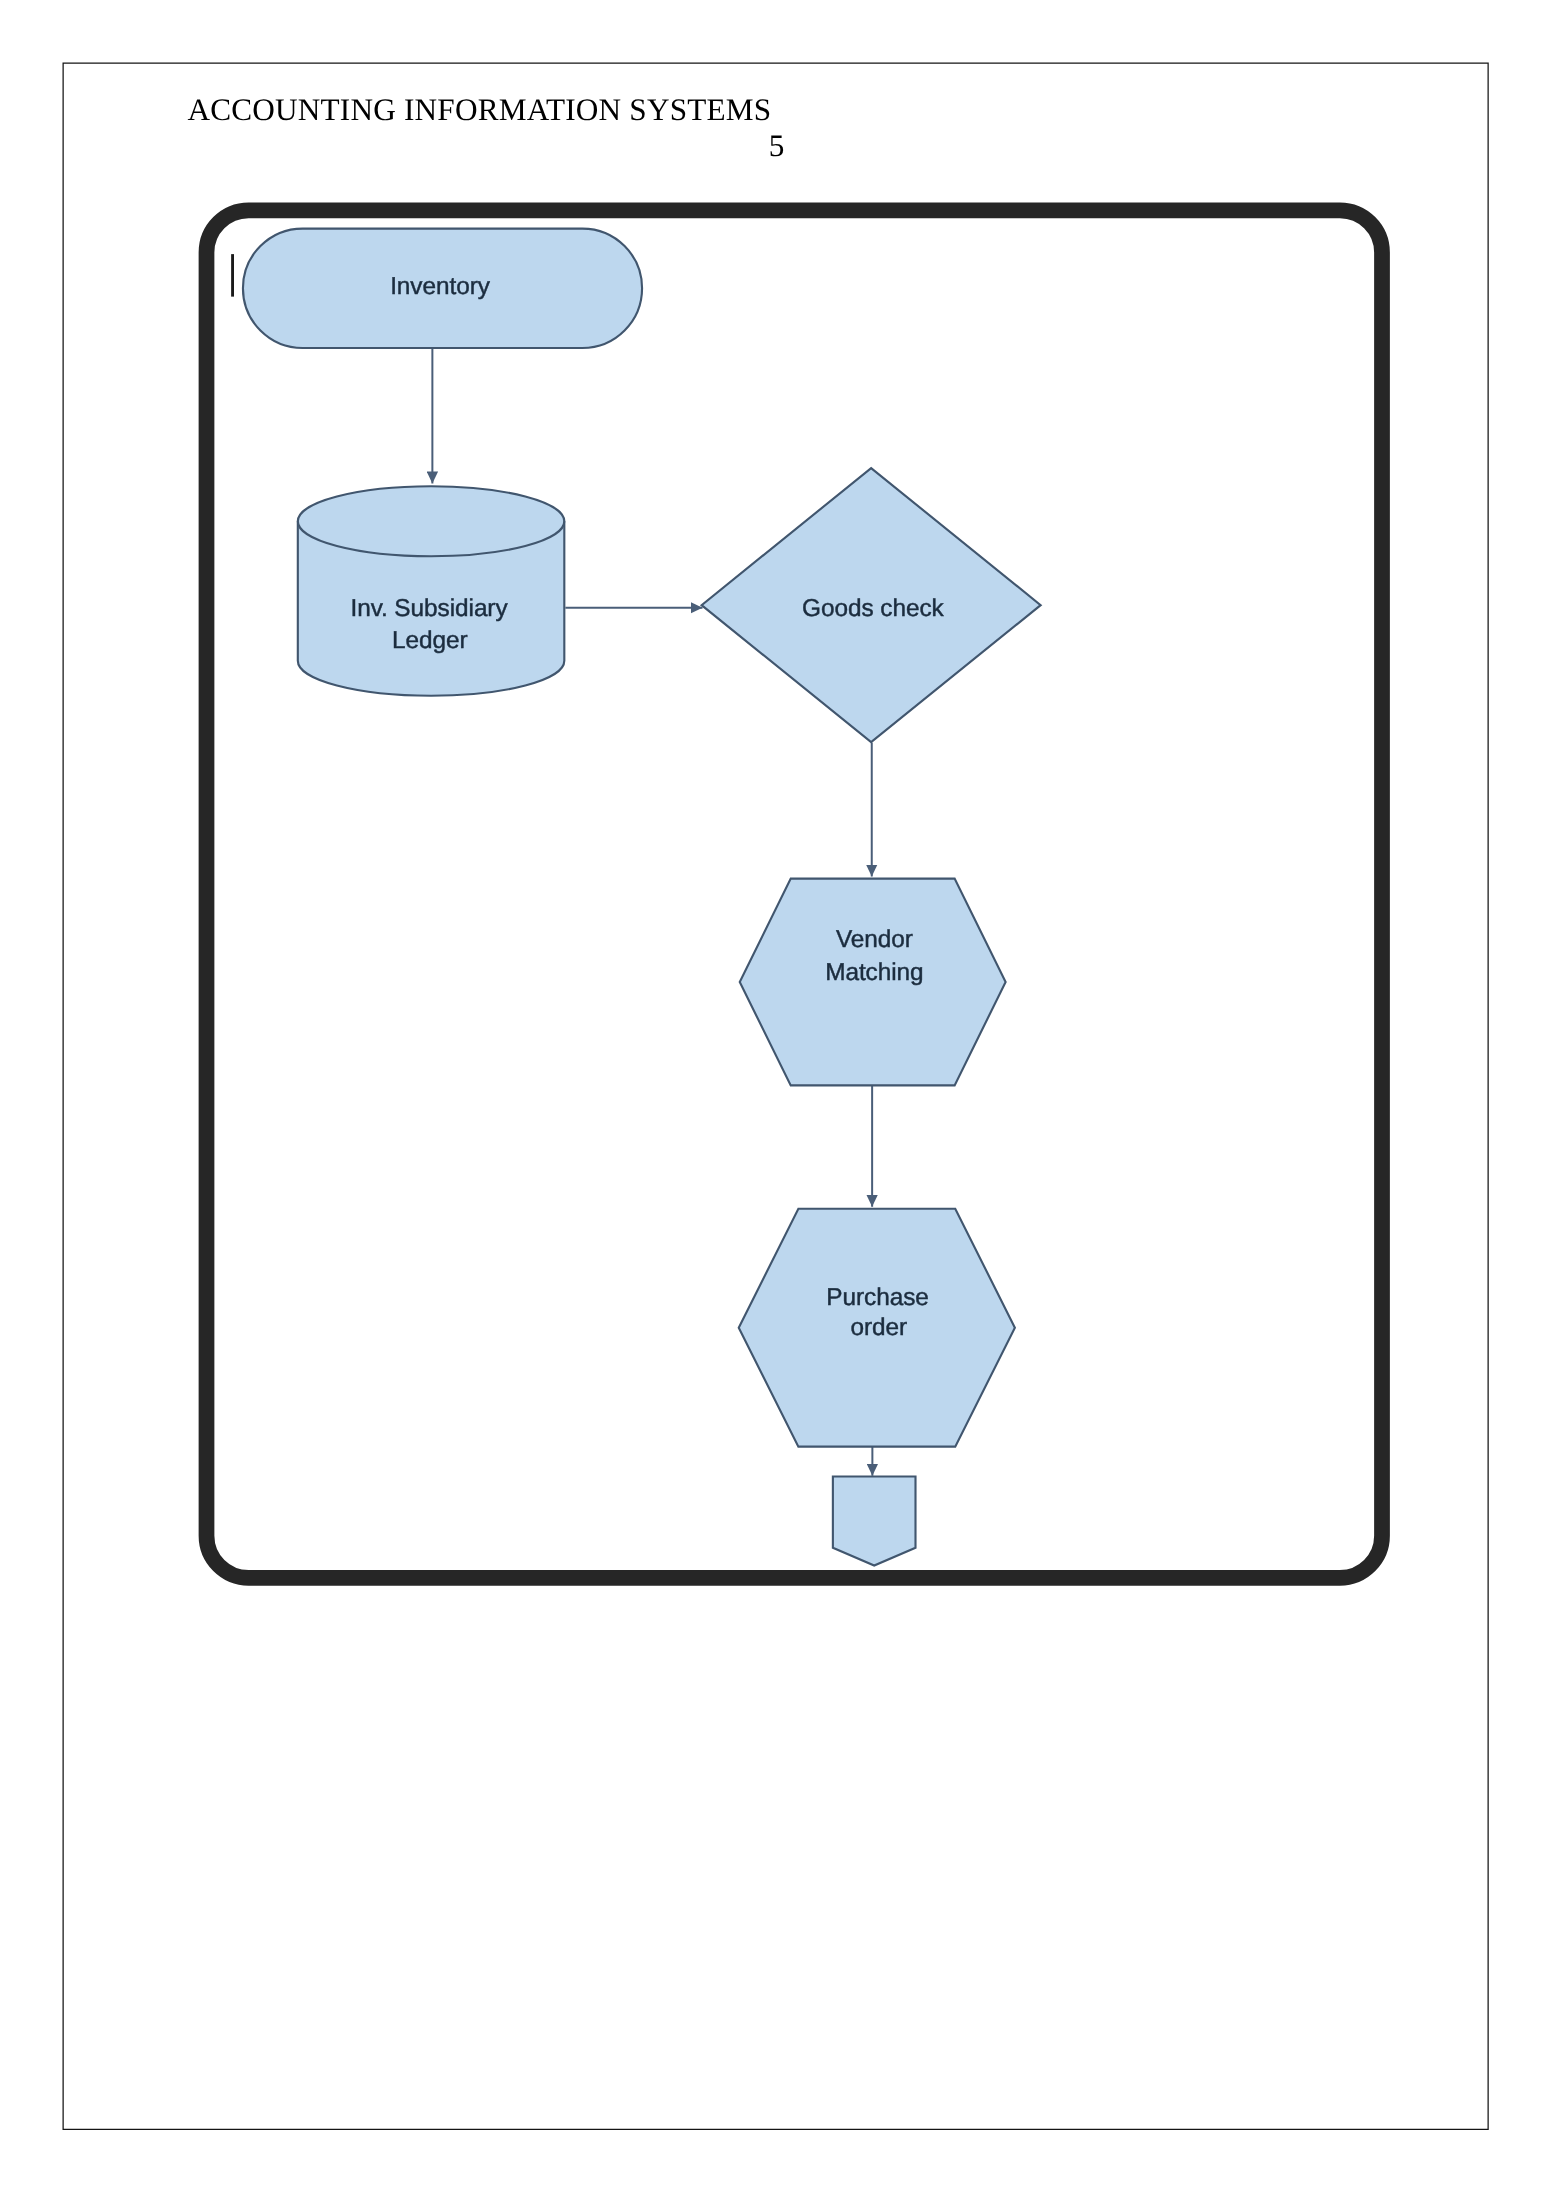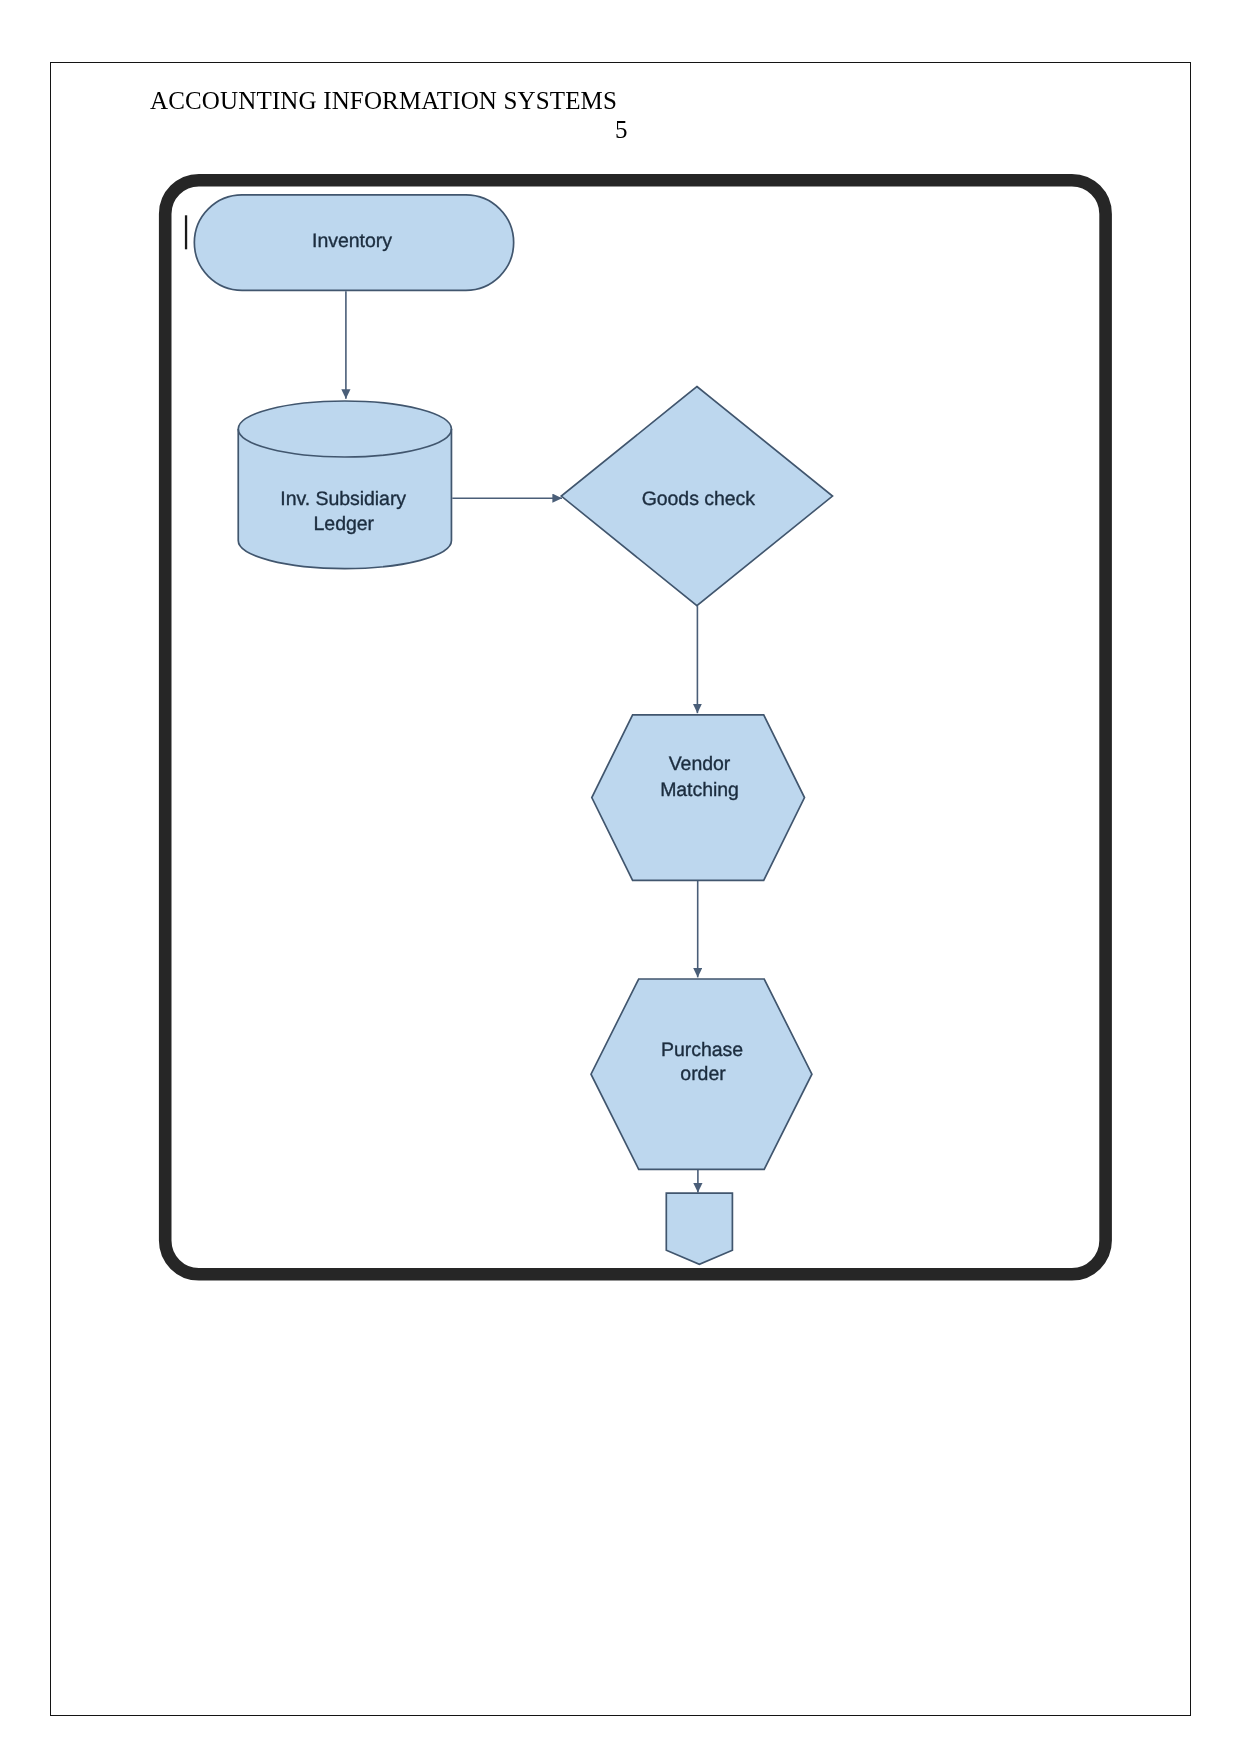--- a/index.html
+++ b/index.html
@@ -1,21 +1,21 @@
 <!DOCTYPE html>
 <html><head>
 <meta charset="utf-8">
 <title>Accounting Information Systems</title>
 <style>
   html, body { margin:0; padding:0; background:#ffffff; }
   body {
     width:1241px; height:1754px; position:relative; overflow:hidden;
     font-family:"Liberation Serif", serif;
   }
-  #page { position:absolute; left:0; top:0; width:1241px; height:1270px; background:#ffffff;margin-top:12px; }
+  #page { position:absolute; left:0; top:0; width:1241px; height:1270px; background:#ffffff; }
   .page-border {
     position:absolute; left:50px; top:50px; width:1141px; height:1654px;
     border:1.6px solid #141414; box-sizing:border-box;
   }
   .doc-title {
     position:absolute; left:150px; top:75px;
     font-family:"Liberation Serif", serif; font-size:25px; color:#000;
     letter-spacing:0.15px; white-space:nowrap; transform:translateZ(0);
   }
   .page-number {

